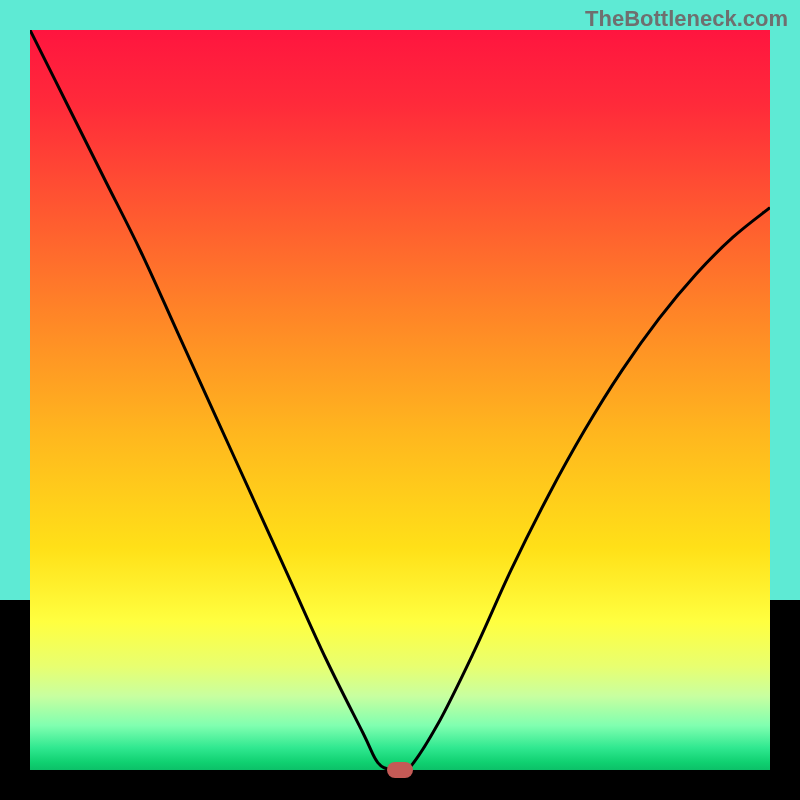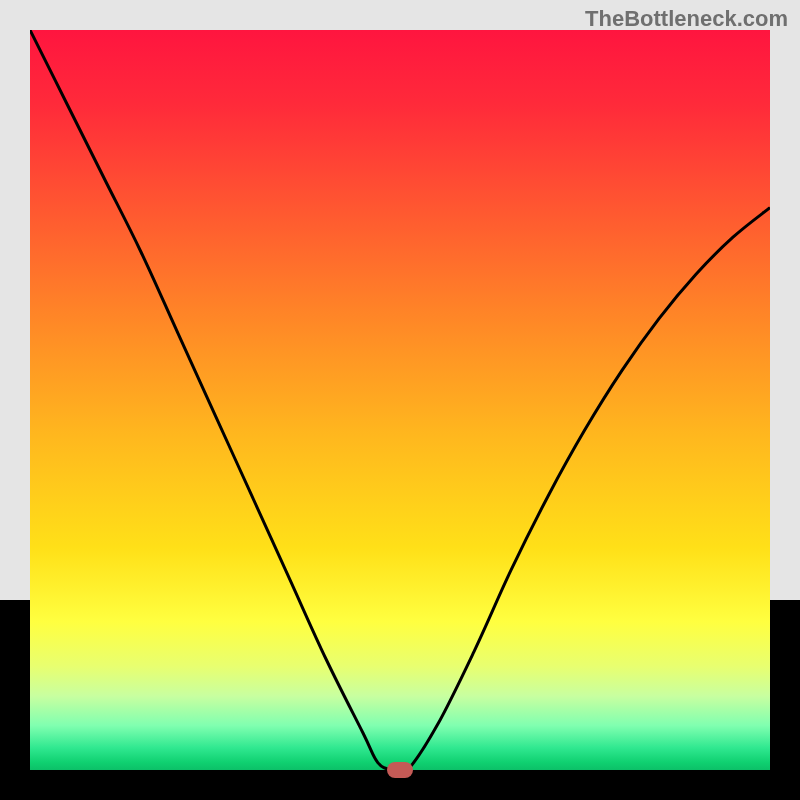--- a/index.html
+++ b/index.html
@@ -1,17 +1,17 @@
 <!DOCTYPE html>
 <html><head>
 <meta charset="utf-8">
 <style>
   * { margin: 0; padding: 0; box-sizing: border-box; }
   html, body { width: 800px; height: 800px; overflow: hidden; background: #000; }
-  .wrap { position: relative; width: 800px; height: 600px; background: #e5e5e5; padding-left: 8px; }
+  .wrap { position: relative; width: 800px; height: 600px; background: #5eead4; padding-left: 8px; }
   .plot-area {
     position: absolute;
     left: 30px;
     top: 30px;
     width: 740px;
     height: 740px;
     background: linear-gradient(to bottom,
       #ff153f 0%,
       #ff2a3a 10%,
       #ff5a30 25%,

